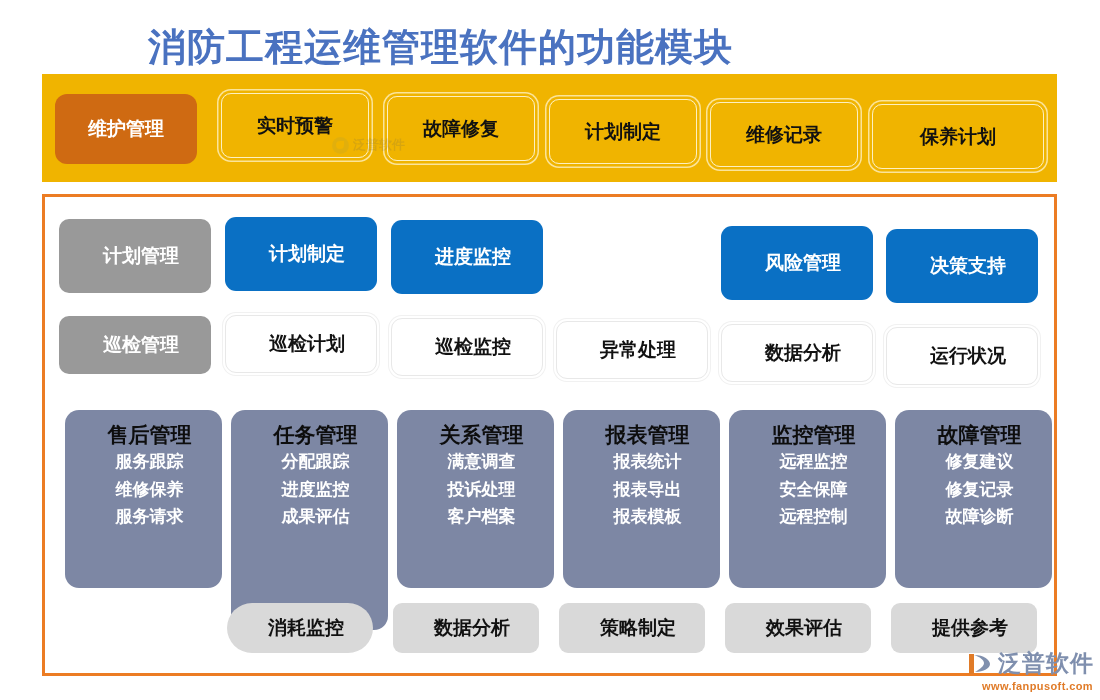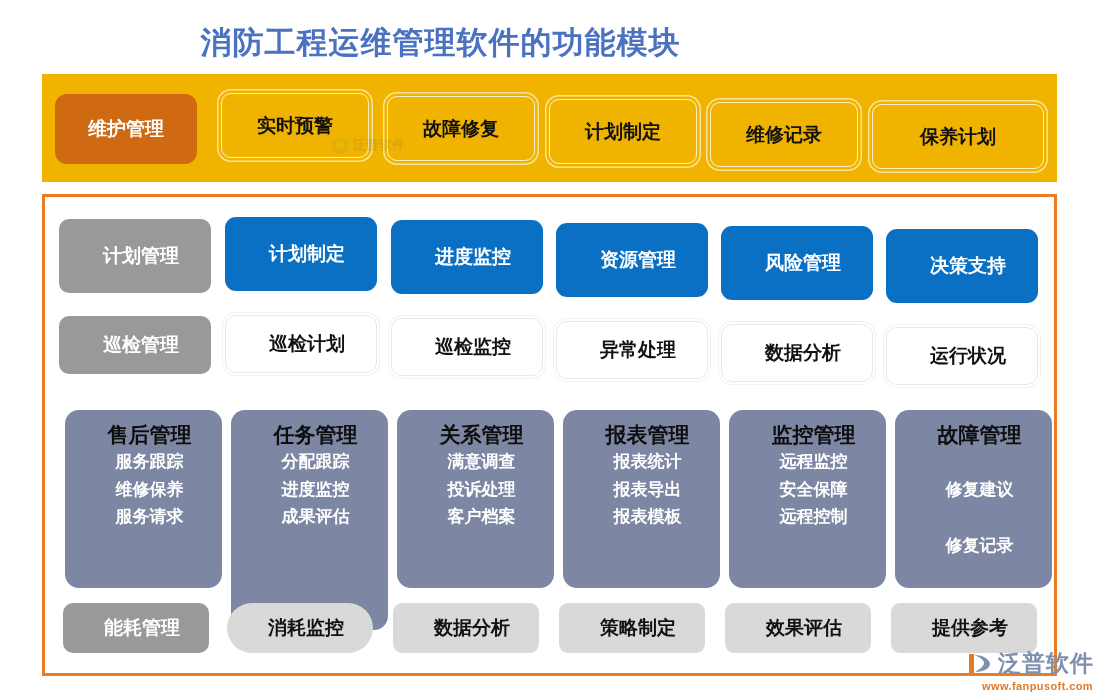--- a/index.html
+++ b/index.html
@@ -8,21 +8,21 @@
     background:#ffffff;
     font-family:"Liberation Sans","DejaVu Sans",sans-serif;
     position:relative;overflow:hidden;
   }
   .page{position:relative;width:1100px;height:700px;}
 
   
   .title{
     position:absolute;left:0;top:22px;width:881px;
     text-align:center;
-    font-size:31px;font-weight:bold;letter-spacing:1px;
+    font-size:38px;font-weight:bold;letter-spacing:1px;
     color:#4a72c0;
     white-space:nowrap;
   }
 
   
   .topbar{
     position:absolute;left:42px;top:74px;
     width:1015px;height:108px;
     background:#f0b400;
   }
@@ -133,21 +133,20 @@
       <span>泛普软件</span>
     </div>
   </div>
 
   <div class="frame">
 
     <div class="cell lbl-grey" style="left:14px;top:22px;width:152px;height:74px;">计划管理</div>
 
     <div class="cell blue" style="left:180px;top:20px;width:152px;height:74px;">计划制定</div>
     <div class="cell blue" style="left:346px;top:23px;width:152px;height:74px;">进度监控</div>
-    <div class="cell blue" style="left:511px;top:26px;width:152px;height:74px;">资源管理</div>
     <div class="cell blue" style="left:676px;top:29px;width:152px;height:74px;">风险管理</div>
     <div class="cell blue" style="left:841px;top:32px;width:152px;height:74px;">决策支持</div>
 
     <div class="cell lbl-grey" style="left:14px;top:119px;width:152px;height:58px;">巡检管理</div>
 
     <div class="cell white" style="left:180px;top:118px;width:152px;height:58px;">巡检计划</div>
     <div class="cell white" style="left:346px;top:121px;width:152px;height:58px;">巡检监控</div>
     <div class="cell white" style="left:511px;top:124px;width:152px;height:58px;">异常处理</div>
     <div class="cell white" style="left:676px;top:127px;width:152px;height:58px;">数据分析</div>
     <div class="cell white" style="left:841px;top:130px;width:152px;height:58px;">运行状况</div>
@@ -175,28 +174,27 @@
       <div class="sub">报表统计</div>
       <div class="sub">报表导出</div>
       <div class="sub">报表模板</div>
     </div>
     <div class="cell slate" style="left:684px;top:213px;width:157px;height:178px;">
       <div class="hd">监控管理</div>
       <div class="sub">远程监控</div>
       <div class="sub">安全保障</div>
       <div class="sub">远程控制</div>
     </div>
-    <div class="cell slate" style="left:850px;top:213px;width:157px;height:178px;gap:28px;">
+    <div class="cell slate" style="left:850px;top:213px;width:157px;height:178px;">
       <div class="hd">故障管理</div>
       <div class="sub">修复建议</div>
       <div class="sub">修复记录</div>
       <div class="sub">故障诊断</div>
     </div>
 
-    <div class="cell lbl-grey" style="left:18px;top:406px;width:146px;height:50px;">能耗管理</div>
 
     <div class="cell lgrey" style="left:182px;top:406px;width:146px;height:50px;border-radius:25px;">消耗监控</div>
     <div class="cell lgrey" style="left:348px;top:406px;width:146px;height:50px;">数据分析</div>
     <div class="cell lgrey" style="left:514px;top:406px;width:146px;height:50px;">策略制定</div>
     <div class="cell lgrey" style="left:680px;top:406px;width:146px;height:50px;">效果评估</div>
     <div class="cell lgrey" style="left:846px;top:406px;width:146px;height:50px;">提供参考</div>
 
   </div>
 
   <div class="logo">

